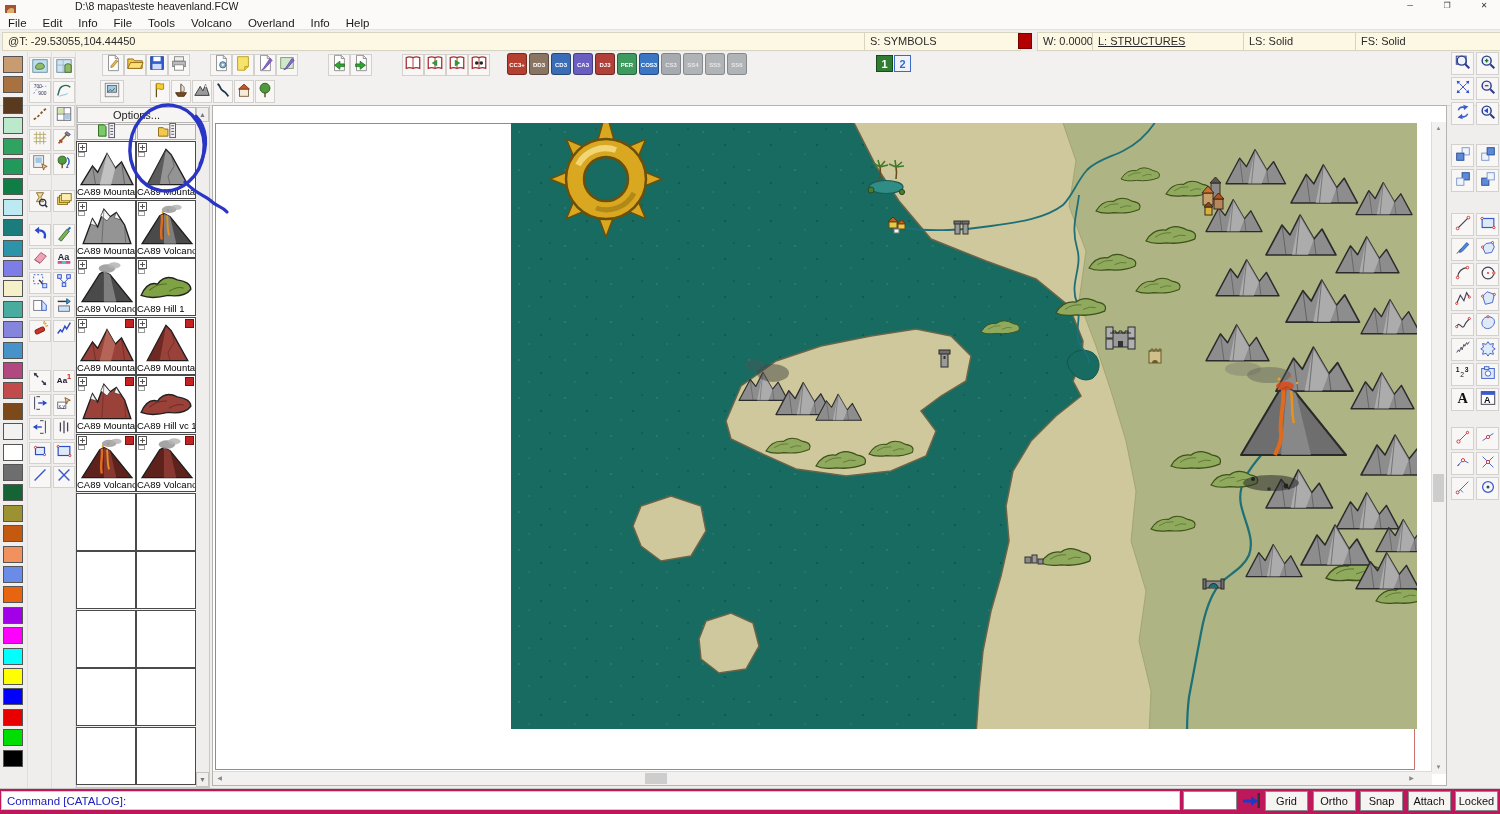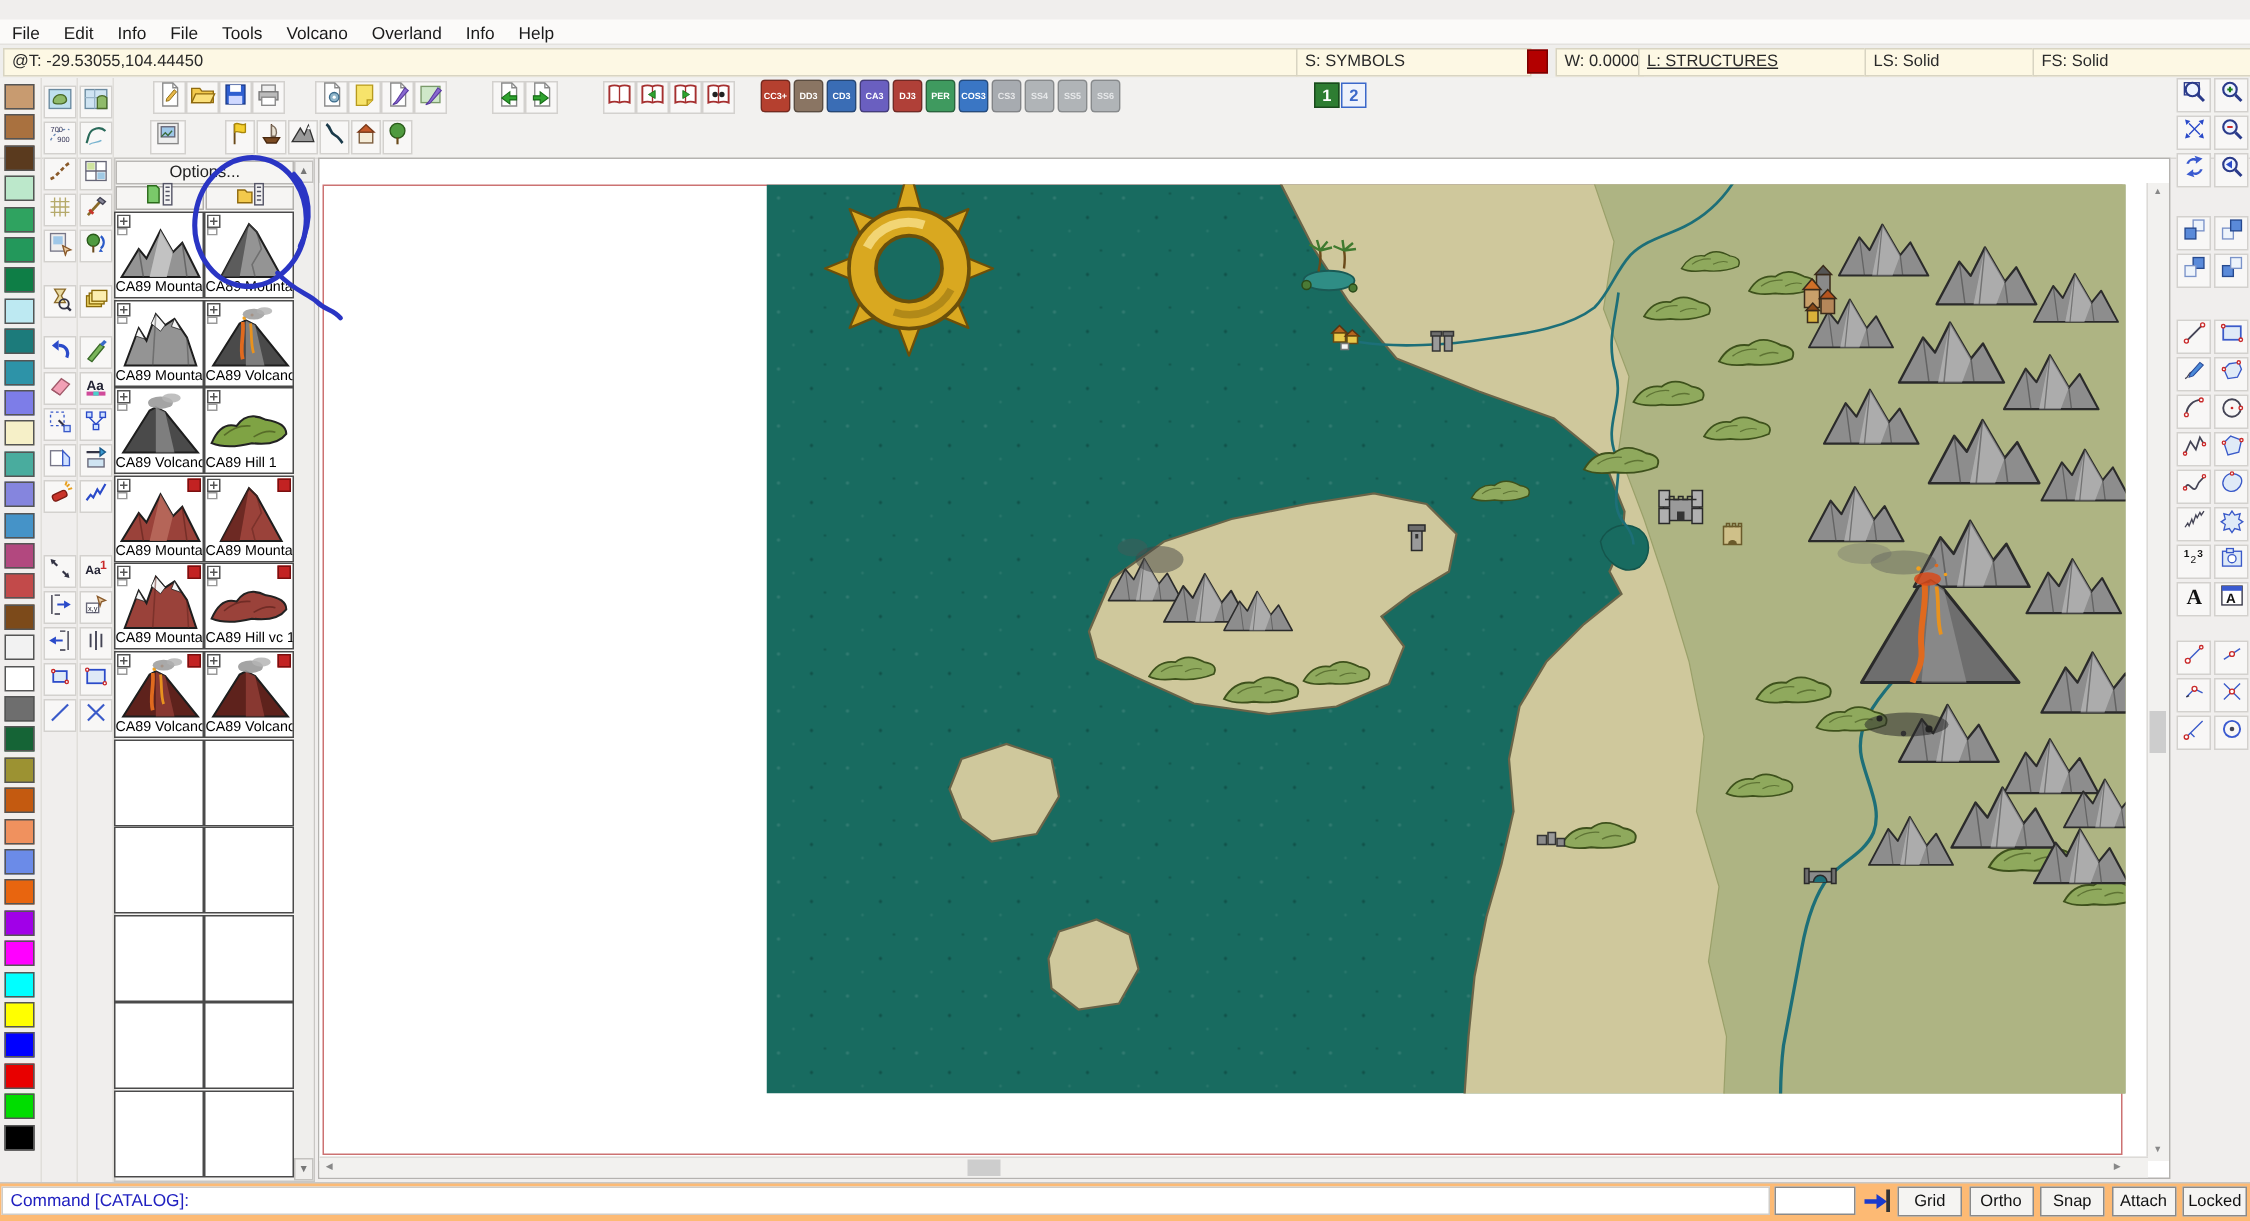--- a/index.html
+++ b/index.html
@@ -29,31 +29,43 @@
   .mw-title{position:absolute;left:0;top:0;width:100%;height:16px;background:linear-gradient(#f6f7f8,#e9ebed);border-bottom:1px solid #d5d3d0;}
   .mw-title-text{position:absolute;left:24px;top:0;font-size:11px;color:#a5a5a5;line-height:16px;}
   .mw-ctl{position:absolute;top:2px;width:21px;height:12px;background:#f8f8f8;border:1px solid #cfcfcf;box-sizing:border-box;text-align:center;font-size:7px;line-height:10px;color:#888;}
   .mw-canvas{position:absolute;left:0;top:16px;width:1219px;height:652px;background:#fff;overflow:hidden;}
   .page-border{position:absolute;left:2px;top:1px;width:1200px;height:647px;border:1.5px solid #cc7272;box-sizing:border-box;}
   .scroll-v{position:absolute;right:0;top:16px;width:14px;height:652px;background:#f2f1ef;border-left:1px solid #dcdad7;}
   .scroll-h{position:absolute;left:0;bottom:0;width:1219px;height:13px;background:#f2f1ef;border-top:1px solid #dcdad7;}
   .sc-arrow{position:absolute;width:13px;height:13px;text-align:center;font-size:6px;color:#888;line-height:13px;}
   .sc-thumb{position:absolute;background:#cdcdcd;}
   .right-toolbar .tbtn{width:23px;height:23px;}
-  .cmdbar{left:0;top:788px;width:1500px;height:26px;background:#fdba74;border-top:1px solid #c9c7c4;}
+  .cmdbar{left:0;top:788px;width:1500px;height:26px;background:#be185d;border-top:1px solid #c9c7c4;}
   .cmd-input{position:absolute;left:1px;top:2px;width:1179px;height:19px;background:#fff;border:1px solid #cfcdc9;box-sizing:border-box;font-size:11.5px;color:#2020c0;line-height:18px;padding-left:5px;}
   .cmd-box{position:absolute;left:1183px;top:2px;width:54px;height:19px;background:#fff;border:1px solid #8a8a8a;box-sizing:border-box;}
   .toggle-btn{position:absolute;top:2px;width:43px;height:20px;background:#f5f4f2;border:1px solid #8a8a8a;box-sizing:border-box;text-align:center;font-size:11px;line-height:18px;color:#111;}
   .colsep{position:absolute;top:52px;width:1px;height:736px;background:#e0deda;}
 </style>
 </head>
 <body>
 
 <div id="app">
 
+  <div class="abs titlebar">
+    <span class="abs" style="left:5px;top:1px;">
+      <svg width="11" height="10">
+          <rect width="11" height="10" fill="#a5502e"></rect>
+          <path d="M2 6c2-3 5-4 7-2v4H2z" fill="#d8b06a"></path>
+        </svg>
+    </span>
+    <div class="abs title-text">D:\8 mapas\teste heavenland.FCW</div>
+    <div class="abs win-ctl" style="left:1398px;">─</div>
+    <div class="abs win-ctl" style="left:1435px;">❐</div>
+    <div class="abs win-ctl" style="left:1472px;">✕</div>
+  </div>
 
   <div class="abs menubar"><span id="menu-items"><span class="menu-item">File</span><span class="menu-item">Edit</span><span class="menu-item">Info</span><span class="menu-item">File</span><span class="menu-item">Tools</span><span class="menu-item">Volcano</span><span class="menu-item">Overland</span><span class="menu-item">Info</span><span class="menu-item">Help</span></span></div>
 
   <div class="abs statusrow">
     <div class="sfield" style="left:2px;width:856px;">@T: -29.53055,104.44450</div>
     <div class="sfield" style="left:864px;width:150px;">S: SYMBOLS</div>
     <div class="abs" id="status-swatch" style="left: 1018px; top: 3px; width: 14px; height: 16px; border: 1px solid rgb(122, 0, 0); box-sizing: border-box; background: rgb(179, 0, 0);"></div>
     <div class="sfield" style="left:1037px;width:52px;">W: 0.00000</div>
     <div class="sfield" style="left:1092px;width:147px;text-decoration:underline;">L: STRUCTURES</div>
     <div class="sfield" style="left:1243px;width:108px;">LS: Solid</div>

